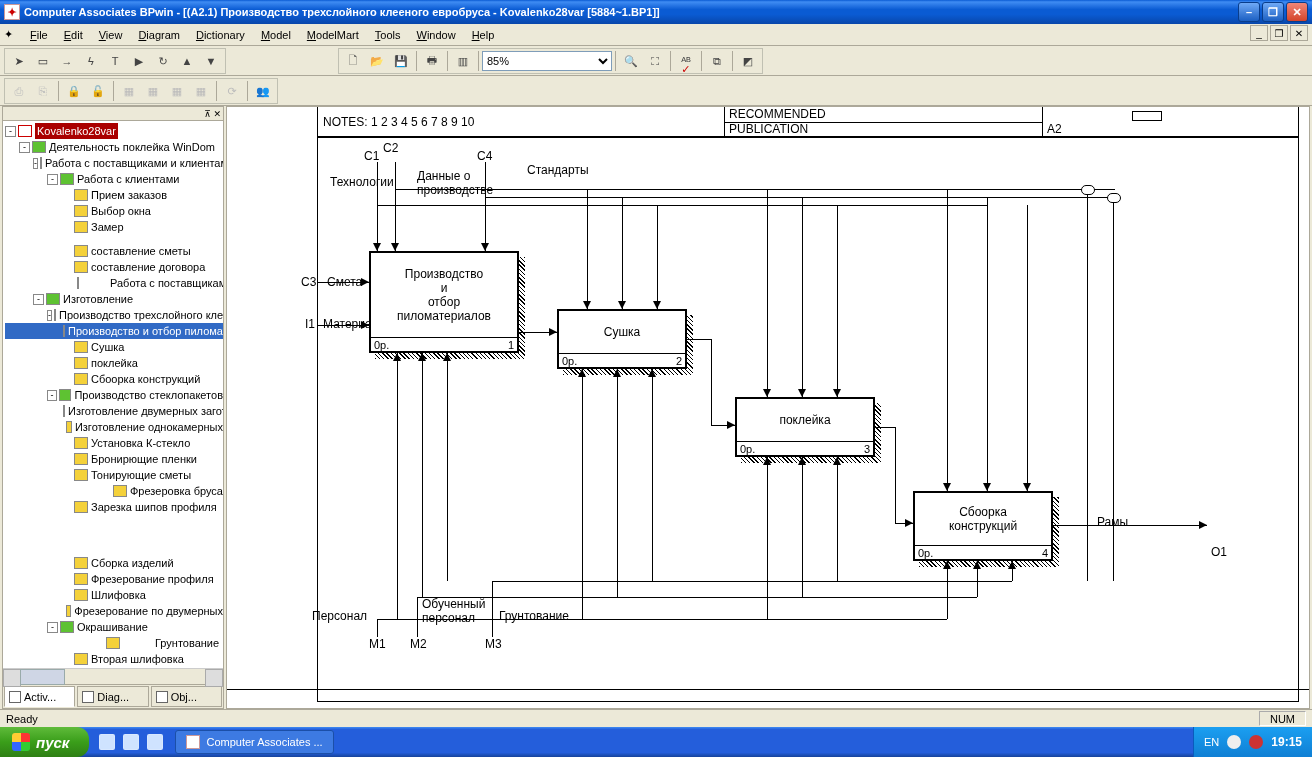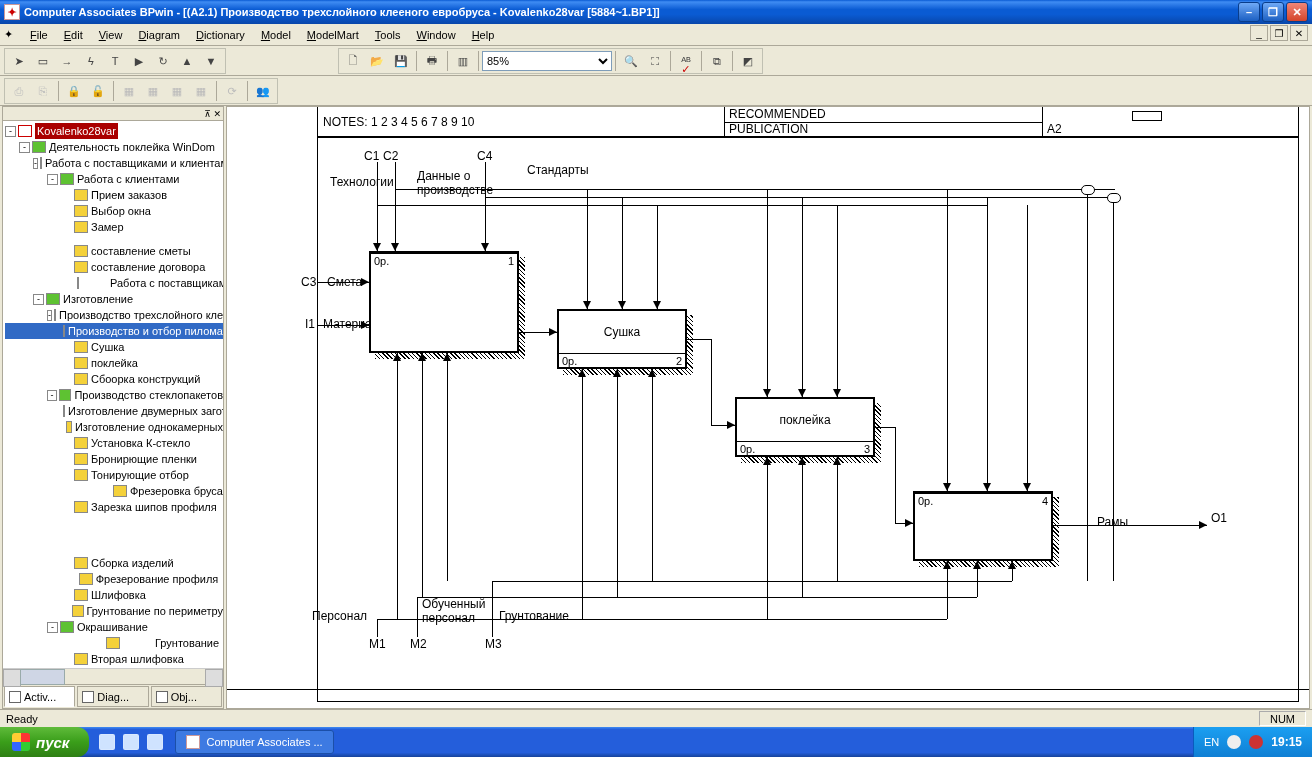--- a/index.html
+++ b/index.html
@@ -264,51 +264,51 @@
           <span class="lbl">Установка К-стекло</span>
         </div>
         <div class="tree-row" style="padding-left: 56px;">
           <span class="tr-exp blank"></span>
           <span class="tr-icon yellow"></span>
           <span class="lbl">Бронирющие пленки</span>
         </div>
         <div class="tree-row" style="padding-left: 56px;">
           <span class="tr-exp blank"></span>
           <span class="tr-icon yellow"></span>
-          <span class="lbl">Тонирующие отбор</span>
+          <span class="lbl">Тонирующие сметы</span>
         </div>
         <div class="tree-row" style="padding-left: 56px; justify-content: flex-end;">
           <span class="tr-exp blank"></span>
           <span class="tr-icon yellow"></span>
           <span class="lbl">Фрезеровка бруса</span>
         </div>
         <div class="tree-row" style="padding-left: 56px;">
           <span class="tr-exp blank"></span>
           <span class="tr-icon yellow"></span>
           <span class="lbl">Зарезка шипов профиля</span>
         </div>
         <div class="tree-row" style="padding-left: 56px; margin-top: 40px;">
           <span class="tr-exp blank"></span>
           <span class="tr-icon yellow"></span>
           <span class="lbl">Сборка изделий</span>
         </div>
-        <div class="tree-row" style="padding-left: 56px; justify-content: center;">
+        <div class="tree-row" style="padding-left: 56px;">
           <span class="tr-exp blank"></span>
           <span class="tr-icon yellow"></span>
           <span class="lbl">Фрезерование профиля</span>
         </div>
         <div class="tree-row" style="padding-left: 56px;">
           <span class="tr-exp blank"></span>
           <span class="tr-icon yellow"></span>
           <span class="lbl">Шлифовка</span>
         </div>
         <div class="tree-row" style="padding-left: 56px;">
           <span class="tr-exp blank"></span>
           <span class="tr-icon yellow"></span>
-          <span class="lbl">Грунтование по периметру</span>
+          <span class="lbl">Фрезерование по двумерных</span>
         </div>
         <div class="tree-row" style="padding-left: 42px;">
           <span class="tr-exp">-</span>
           <span class="tr-icon green"></span>
           <span class="lbl">Окрашивание</span>
         </div>
         <div class="tree-row" style="padding-left: 56px; gap: 32px;">
           <span class="tr-exp blank"></span>
           <span class="tr-icon yellow"></span>
           <span class="lbl">Грунтование</span>
@@ -352,34 +352,38 @@
       <div class="arrow-line" style="left:497px;top:15px;width:318px;height:1px"></div>
       <div class="diag-text" style="left:96px;top:8px">NOTES:  1  2  3  4  5  6  7  8  9  10</div>
       <div class="diag-text" style="left:502px;top:0px">RECOMMENDED</div>
       <div class="diag-text" style="left:502px;top:15px">PUBLICATION</div>
       <div class="diag-text" style="left:820px;top:15px">A2</div>
       <div class="diag-frame" style="left:905px;top:4px;width:30px;height:10px"></div>
 
       <div class="diag-frame" style="left:90px;top:30px;right:10px;bottom:6px;"></div>
 
       <div class="diag-text" style="left:137px;top:42px">C1</div>
-      <div class="diag-text" style="left:156px;top:42px">C2</div>
+      <div class="diag-text" style="left:156px;top:34px">C2</div>
       <div class="diag-text" style="left:250px;top:42px">C4</div>
       <div class="diag-text" style="left:103px;top:68px">Технологии</div>
       <div class="diag-text" style="left:190px;top:62px;text-align:left;white-space:pre">Данные о
 производстве</div>
       <div class="diag-text" style="left:300px;top:56px">Стандарты</div>
 
       <div class="diag-text" style="left:74px;top:168px">C3</div>
       <div class="diag-text" style="left:100px;top:168px">Смета</div>
       <div class="diag-text" style="left:78px;top:210px">I1</div>
       <div class="diag-text" style="left:96px;top:210px">Материалы</div>
 
       <div class="idef-shadow" style="left:148px;top:150px;width:150px;height:102px"></div>
       <div class="idef-box" style="left:142px;top:144px;width:150px;height:102px">
+        <div class="bx-title" style="white-space:pre">Производство
+и
+отбор
+пиломатериалов</div>
         <div class="bx-foot">
             <span>0р.</span>
             <span>1</span>
           </div>
       </div>
 
       <div class="idef-shadow" style="left:336px;top:208px;width:130px;height:60px"></div>
       <div class="idef-box" style="left:330px;top:202px;width:130px;height:60px">
         <div class="bx-title">Сушка</div>
         <div class="bx-foot">
@@ -392,28 +396,30 @@
       <div class="idef-box" style="left:508px;top:290px;width:140px;height:60px">
         <div class="bx-title">поклейка</div>
         <div class="bx-foot">
             <span>0р.</span>
             <span>3</span>
           </div>
       </div>
 
       <div class="idef-shadow" style="left:692px;top:390px;width:140px;height:70px"></div>
       <div class="idef-box" style="left:686px;top:384px;width:140px;height:70px">
+        <div class="bx-title" style="white-space:pre">Сбоорка
+конструкций</div>
         <div class="bx-foot">
             <span>0р.</span>
             <span>4</span>
           </div>
       </div>
 
       <div class="diag-text" style="left:870px;top:408px">Рамы</div>
-      <div class="diag-text" style="left:984px;top:404px">O1</div>
+      <div class="diag-text" style="left:984px;top:438px">O1</div>
 
       <div class="diag-text" style="left:85px;top:502px">Персонал</div>
       <div class="diag-text" style="left:195px;top:490px;white-space:pre">Обученный
 персонал</div>
       <div class="diag-text" style="left:272px;top:502px">Грунтование</div>
       <div class="diag-text" style="left:142px;top:530px">M1</div>
       <div class="diag-text" style="left:183px;top:530px">M2</div>
       <div class="diag-text" style="left:258px;top:530px">M3</div>
 
       <div class="diag-frame" style="left:0;right:0;bottom:-1px;height:20px;border-bottom:none;border-left:none;border-right:none"></div>

